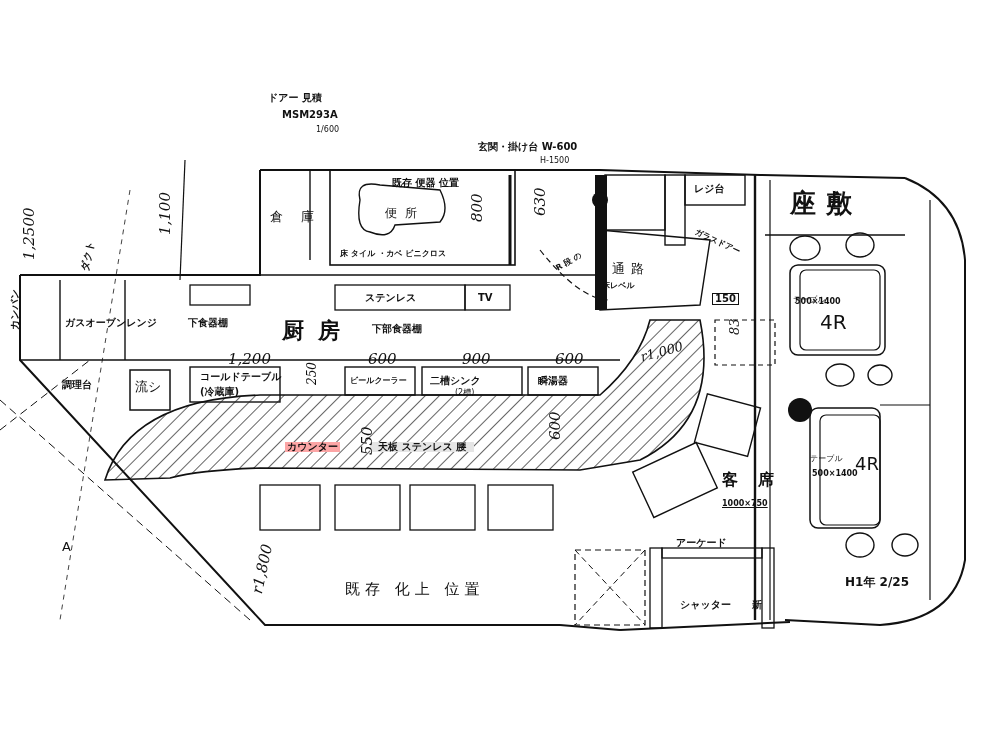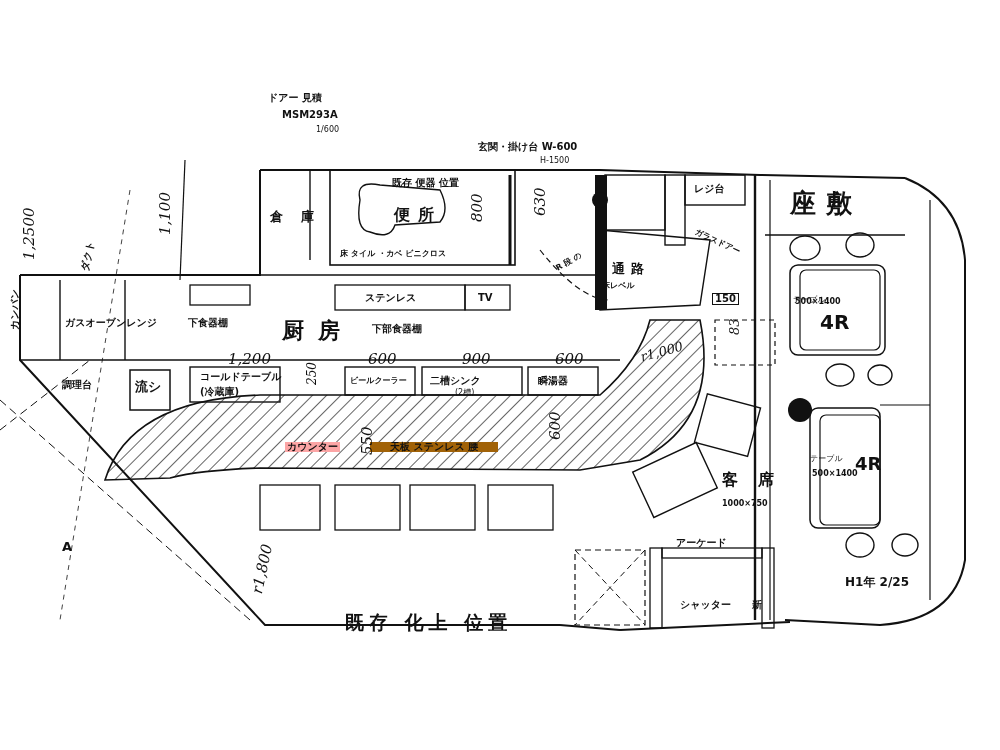--- a/index.html
+++ b/index.html
@@ -1,21 +1,21 @@
 <!DOCTYPE html>
 <html><head>
 <meta charset="utf-8">
 <style>
   html, body { margin:0; padding:0; background:#ffffff; }
   body { width:1000px; height:750px; position:relative; overflow:hidden;
          font-family:"DejaVu Sans", sans-serif; color:#111; }
   #plan { position:absolute; left:0; top:0; width:1000px; height:750px; }
   .lbl { position:absolute; white-space:nowrap; color:#111; line-height:1; }
   .big { font-size:22px; font-weight:bold; letter-spacing:14px; }
-  .mid { font-size:13px; font-weight:bold; }
+  .mid { font-size:13px; font-weight:normal; }
   .sm  { font-size:10px; font-weight:bold; }
   .xs  { font-size:8px; }
   .dim { font-family:"DejaVu Serif", serif; font-style:italic; font-size:15px; }
   .rot90 { transform:rotate(-90deg); transform-origin:left top; }
   .rot80 { transform:rotate(-78deg); transform-origin:left top; }
 </style>
 </head>
 <body>
 
 <svg id="plan" viewBox="0 0 1000 750" xmlns="http://www.w3.org/2000/svg">
@@ -106,21 +106,21 @@
 </svg>
 
 <div class="lbl sm" style="left:268px;top:93px;">ドアー 見積</div>
 <div class="lbl sm" style="left:282px;top:110px;">MSM293A</div>
 <div class="lbl xs" style="left:316px;top:126px;">1/600</div>
 
 <div class="lbl sm" style="left:478px;top:142px;">玄関・掛け台 W-600</div>
 <div class="lbl xs" style="left:540px;top:157px;">H-1500</div>
 
 <div class="lbl big" style="left:282px;top:320px;">厨房</div>
-<div class="lbl mid" style="left:394px;top:207px;font-size:16px;letter-spacing:8px;">便所</div>
+<div class="lbl mid" style="left:385px;top:207px;font-size:12px;letter-spacing:8px;">便所</div>
 <div class="lbl mid" style="left:270px;top:210px;letter-spacing:18px;">倉庫</div>
 <div class="lbl big" style="left:790px;top:190px;font-size:26px;letter-spacing:10px;text-align:right;">座敷</div>
 <div class="lbl big" style="left:722px;top:472px;font-size:16px;letter-spacing:20px;">客席</div>
 <div class="lbl sm" style="left:984px;top:380px;margin-left:46px;">廊下</div>
 <div class="lbl mid" style="left:612px;top:262px;letter-spacing:6px;">通路</div>
 
 <div class="lbl sm" style="left:392px;top:178px;">既存 便器 位置</div>
 <div class="lbl xs" style="left:340px;top:250px;font-weight:bold;">床 タイル ・カベ ビニクロス</div>
 
 <div class="lbl sm" style="left:65px;top:318px;">ガスオーブンレンジ</div>
@@ -130,42 +130,42 @@
 <div class="lbl sm" style="left:200px;top:387px;">(冷蔵庫)</div>
 <div class="lbl xs" style="left:350px;top:377px;font-weight:bold;">ビールクーラー</div>
 <div class="lbl sm" style="left:430px;top:376px;">二槽シンク</div>
 <div class="lbl xs" style="left:455px;top:389px;">(2槽)</div>
 <div class="lbl sm" style="left:538px;top:376px;">瞬湯器</div>
 <div class="lbl sm" style="left:188px;top:318px;">下食器棚</div>
 <div class="lbl sm" style="left:372px;top:324px;">下部食器棚</div>
 <div class="lbl sm" style="left:365px;top:293px;">ステンレス</div>
 <div class="lbl sm" style="left:478px;top:293px;">TV</div>
 <div class="lbl sm" style="left:285px;top:442px;background:#fca5a5;padding:0 2px;">カウンター</div>
-<div class="lbl sm" style="left:370px;top:442px;background:#a16207;padding:0 20px;">天板 ステンレス 腰</div>
+<div class="lbl sm" style="left:370px;top:442px;background:#e5e5e5;padding:0 8px;">天板 ステンレス 腰</div>
 
 <div class="lbl sm rot80" style="left:80px;top:270px;">ダクト</div>
 <div class="lbl sm" style="left:676px;top:538px;">アーケード</div>
 <div class="lbl sm" style="left:680px;top:600px;">シャッター</div>
 <div class="lbl sm" style="left:752px;top:600px;">新</div>
 <div class="lbl sm" style="left:694px;top:184px;">レジ台</div>
 <div class="lbl xs" style="left:693px;top:238px;font-weight:bold;transform:rotate(25deg);">ガラスドアー</div>
 <div class="lbl xs" style="left:602px;top:282px;font-weight:bold;">床レベル</div>
 <div class="lbl xs" style="left:555px;top:258px;font-weight:bold;transform:rotate(-30deg);">R 段 の</div>
-<div class="lbl mid" style="left:345px;top:613px;font-size:19px;letter-spacing:5px;">既存 化上 位置</div>
+<div class="lbl mid" style="left:345px;top:582px;font-size:15px;letter-spacing:5px;">既存 化上 位置</div>
 <div class="lbl mid" style="left:62px;top:540px;">A</div>
 
 <div class="lbl xs" style="left:793px;top:296px;">テーブル</div>
 <div class="lbl xs" style="left:795px;top:298px;font-weight:bold;">500×1400</div>
 <div class="lbl mid" style="left:820px;top:312px;font-size:20px;">4R</div>
 <div class="lbl xs" style="left:810px;top:455px;">テーブル</div>
 <div class="lbl xs" style="left:812px;top:470px;font-weight:bold;">500×1400</div>
 <div class="lbl mid" style="left:855px;top:455px;font-size:18px;">4R</div>
 <div class="lbl sm" style="left:845px;top:576px;font-size:12px;">H1年 2/25</div>
 
-<div class="lbl xs" style="left:722px;top:500px;font-weight:bold;">1000×750</div>
+<div class="lbl xs" style="left:722px;top:500px;font-weight:bold;text-decoration:underline;">1000×750</div>
 
 <div class="lbl dim rot90" style="left:158px;top:235px;">1,100</div>
 <div class="lbl dim rot90" style="left:22px;top:260px;">1,2500</div>
 <div class="lbl sm rot90" style="left:10px;top:330px;">カンバン</div>
 <div class="lbl dim" style="left:228px;top:352px;">1,200</div>
 <div class="lbl dim" style="left:368px;top:352px;">600</div>
 <div class="lbl dim" style="left:462px;top:352px;">900</div>
 <div class="lbl dim" style="left:555px;top:352px;">600</div>
 <div class="lbl dim rot90" style="left:306px;top:385px;font-size:12px;">250</div>
 <div class="lbl dim rot90" style="left:470px;top:222px;">800</div>

